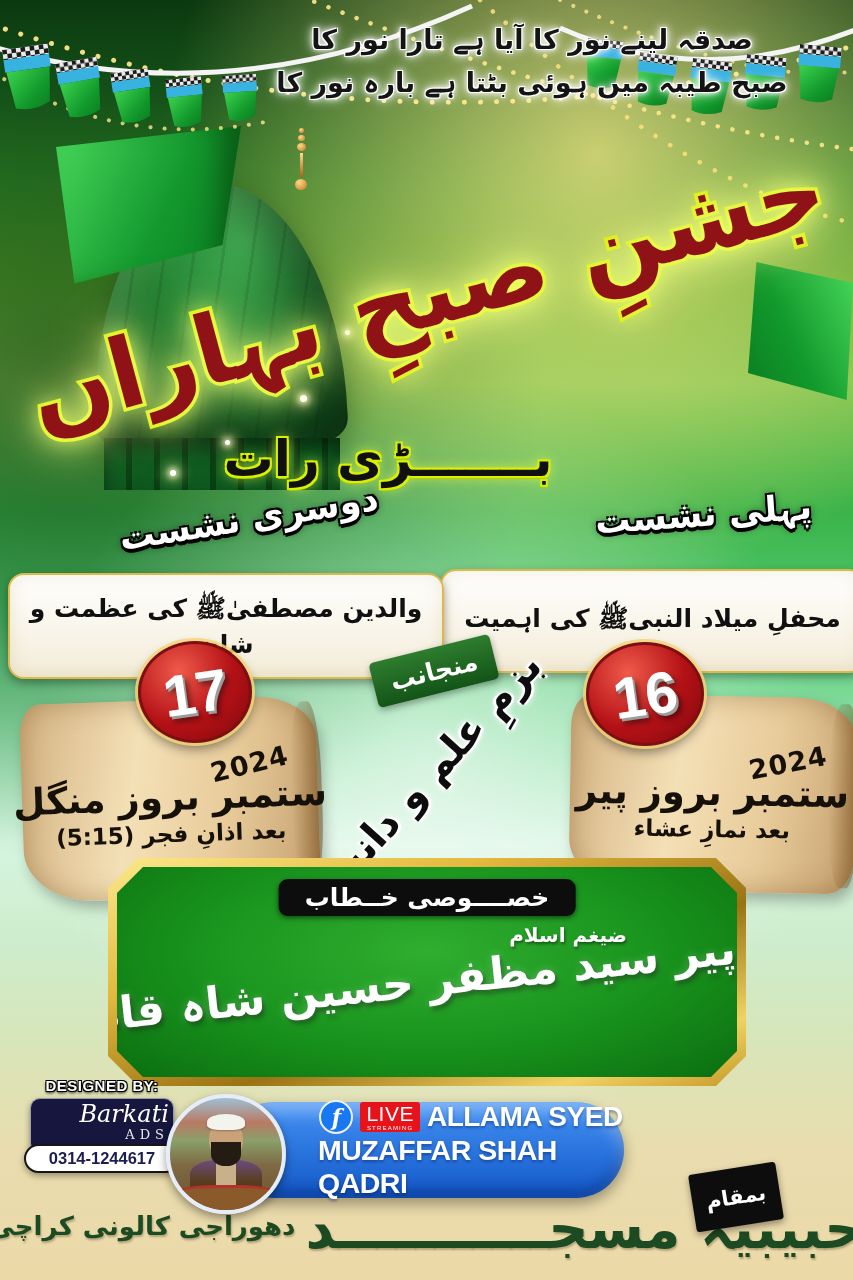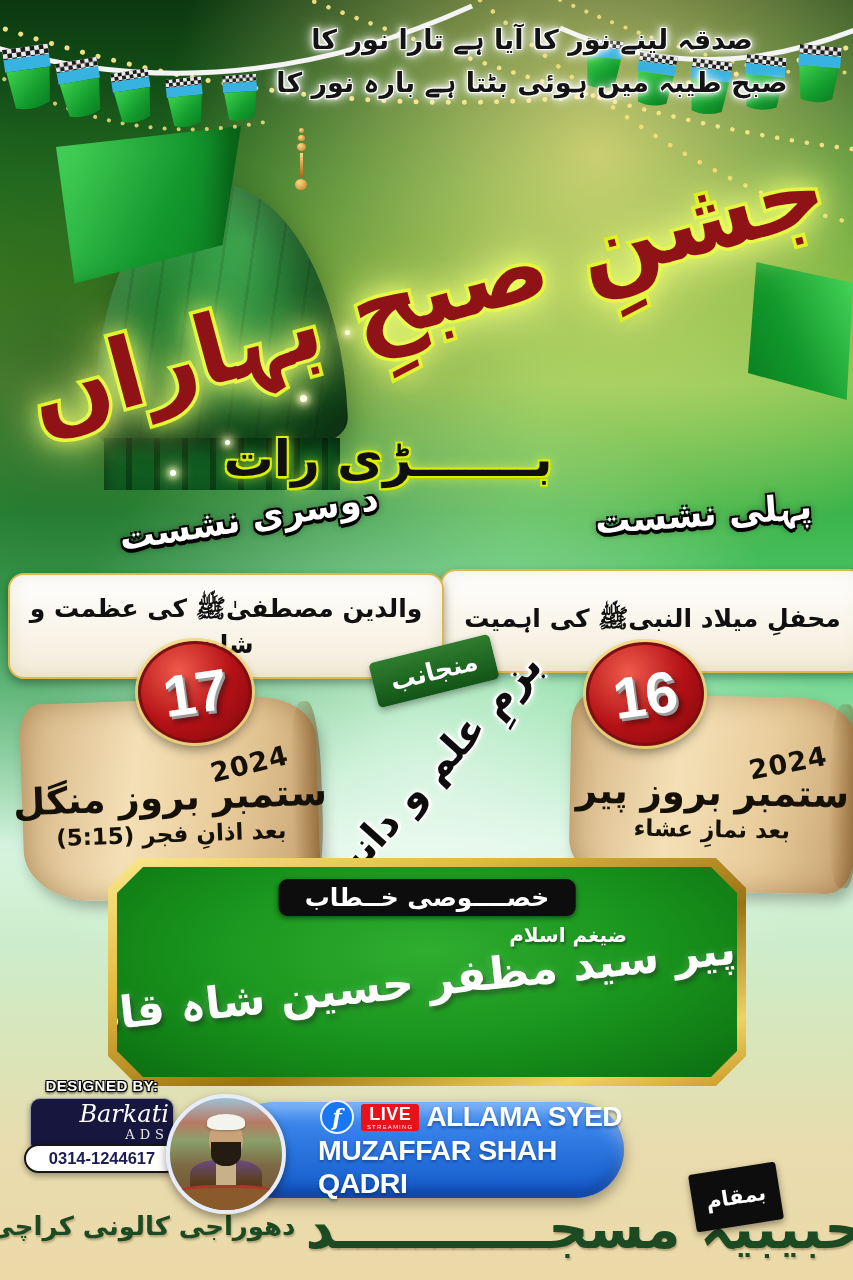--- a/index.html
+++ b/index.html
@@ -110,21 +110,21 @@
   .livebar{left:226px;top:1102px;width:398px;height:96px;z-index:5;border-radius:50px;
     background:linear-gradient(180deg,#4492f4,#1258c8);
     box-shadow:inset 0 10px 16px rgba(255,255,255,.35),inset 0 -8px 14px rgba(0,20,80,.35),0 6px 14px rgba(0,0,0,.35);
     display:flex;flex-direction:column;align-items:center;justify-content:center;padding-left:92px;box-sizing:border-box;
     font-family:"Liberation Sans",sans-serif;color:#fff;}
   .lb-row1{display:flex;align-items:center;gap:7px;}
   .fb-circle{width:30px;height:30px;border-radius:50%;background:#1877f2;border:2px solid #eaf1fd;
     display:flex;align-items:center;justify-content:center;font-family:"DejaVu Serif",serif;font-weight:bold;font-style:italic;
     font-size:22px;color:#fff;line-height:1;}
   .live-badge{background:#e8121a;border-radius:3px;padding:1px 6px;text-align:center;line-height:1;}
-  .live-badge .l1{font-size:18px;font-weight:bold;letter-spacing:.5px;}
+  .live-badge .l1{font-size:21px;font-weight:normal;letter-spacing:.5px;}
   .live-badge .l2{font-size:6px;letter-spacing:1.2px;margin-top:1px;}
   .lb-name1{font-size:28px;font-weight:bold;letter-spacing:-.5px;text-shadow:0 2px 3px rgba(0,30,90,.45);}
   .lb-name2{font-size:28.5px;font-weight:bold;letter-spacing:-.5px;margin-top:0;text-shadow:0 2px 3px rgba(0,30,90,.45);}
   .photo{left:166px;top:1094px;width:112px;height:112px;z-index:6;border-radius:50%;overflow:hidden;
     border:4px solid #e6edf8;box-shadow:0 4px 10px rgba(0,0,0,.4);
     background:linear-gradient(180deg,#9ec0d4 0%,#b87a63 22%,#8aa06a 38%,#7d6a44 60%,#6e4f2c 100%);}
   .photo .head{position:absolute;left:50%;top:22px;width:34px;height:38px;margin-left:-17px;border-radius:50% 50% 45% 45%;background:#caa27a;}
   .photo .cap{position:absolute;left:50%;top:16px;width:38px;height:16px;margin-left:-19px;border-radius:50% 50% 30% 30%;background:#f4f4ee;box-shadow:0 1px 2px rgba(0,0,0,.3);}
   .photo .beard{position:absolute;left:50%;top:44px;width:30px;height:24px;margin-left:-15px;border-radius:0 0 48% 48%;background:#241b12;}
   .photo .body{position:absolute;left:50%;top:62px;width:72px;height:34px;margin-left:-36px;border-radius:40% 40% 0 0;

